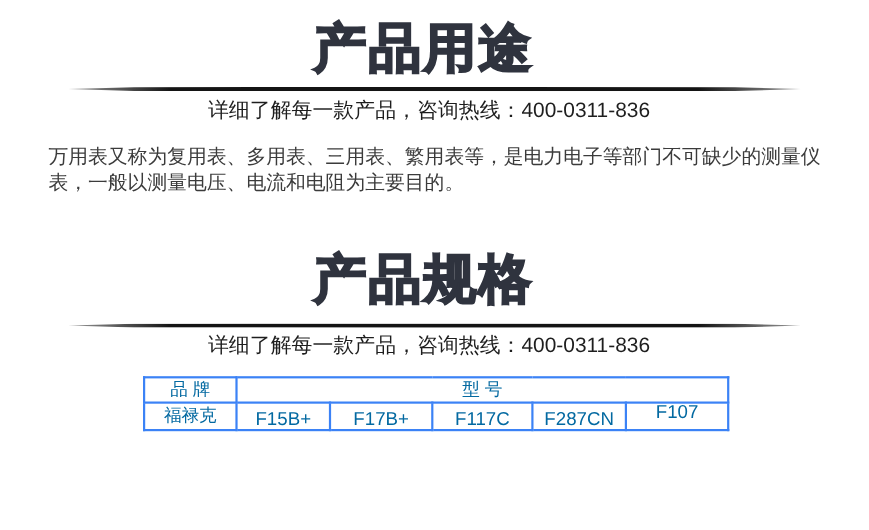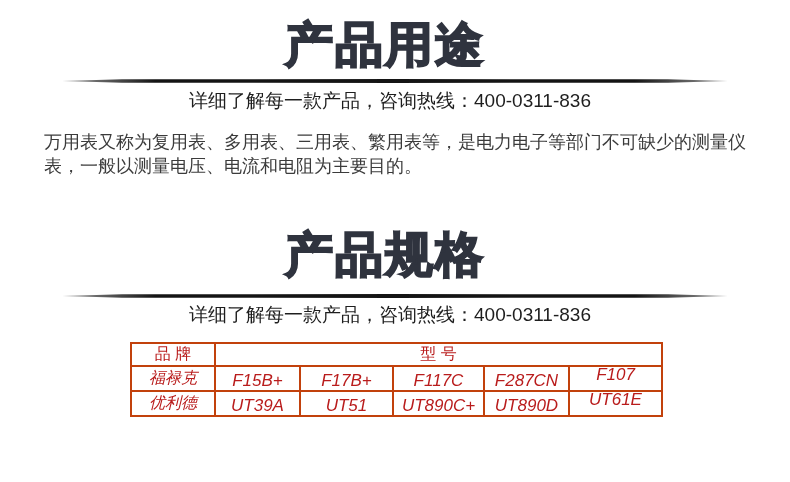--- a/index.html
+++ b/index.html
@@ -74,33 +74,33 @@
 
   
   .spec-table {
     position: absolute;
     top: 342px;
     left: 130px;
     border-collapse: collapse;
     table-layout: fixed;
   }
   .spec-table th, .spec-table td {
-    border: 2px solid #c2410c;
+    border: 2px solid #3b82f6;
     padding: 0;
     text-align: center;
     vertical-align: middle;
-    color: #b91c1c;
+    color: #0369a1;
     overflow: hidden;
   }
   .spec-table th {
     font-weight: normal;
     font-size: 16px;
     height: 21px;
   }
-  .spec-table td { height: 23px; font-style: italic; }
+  .spec-table td { height: 23px; }
   .brand-cell { font-size: 16px; }
   .model-cell { font-size: 17px; }
   .cell-text { display: inline-block; }
   .shift-down { transform: translateY(2px); }
   .shift-up { transform: translateY(-4px); }
 </style>
 </head>
 <body>
 
 <h1 class="big-title" id="title-usage">产品用途</h1>
@@ -150,34 +150,14 @@
     <td class="model-cell">
       <span class="cell-text shift-down">F117C</span>
     </td>
     <td class="model-cell">
       <span class="cell-text shift-down">F287CN</span>
     </td>
     <td class="model-cell">
       <span class="cell-text shift-up">F107</span>
     </td>
   </tr>
-  <tr>
-    <td class="brand-cell">
-      <span class="cell-text">优利德</span>
-    </td>
-    <td class="model-cell">
-      <span class="cell-text shift-down">UT39A</span>
-    </td>
-    <td class="model-cell">
-      <span class="cell-text shift-down">UT51</span>
-    </td>
-    <td class="model-cell">
-      <span class="cell-text shift-down">UT890C+</span>
-    </td>
-    <td class="model-cell">
-      <span class="cell-text shift-down">UT890D</span>
-    </td>
-    <td class="model-cell">
-      <span class="cell-text shift-up">UT61E</span>
-    </td>
-  </tr>
 </tbody>
   </table>
 
 </body></html>

